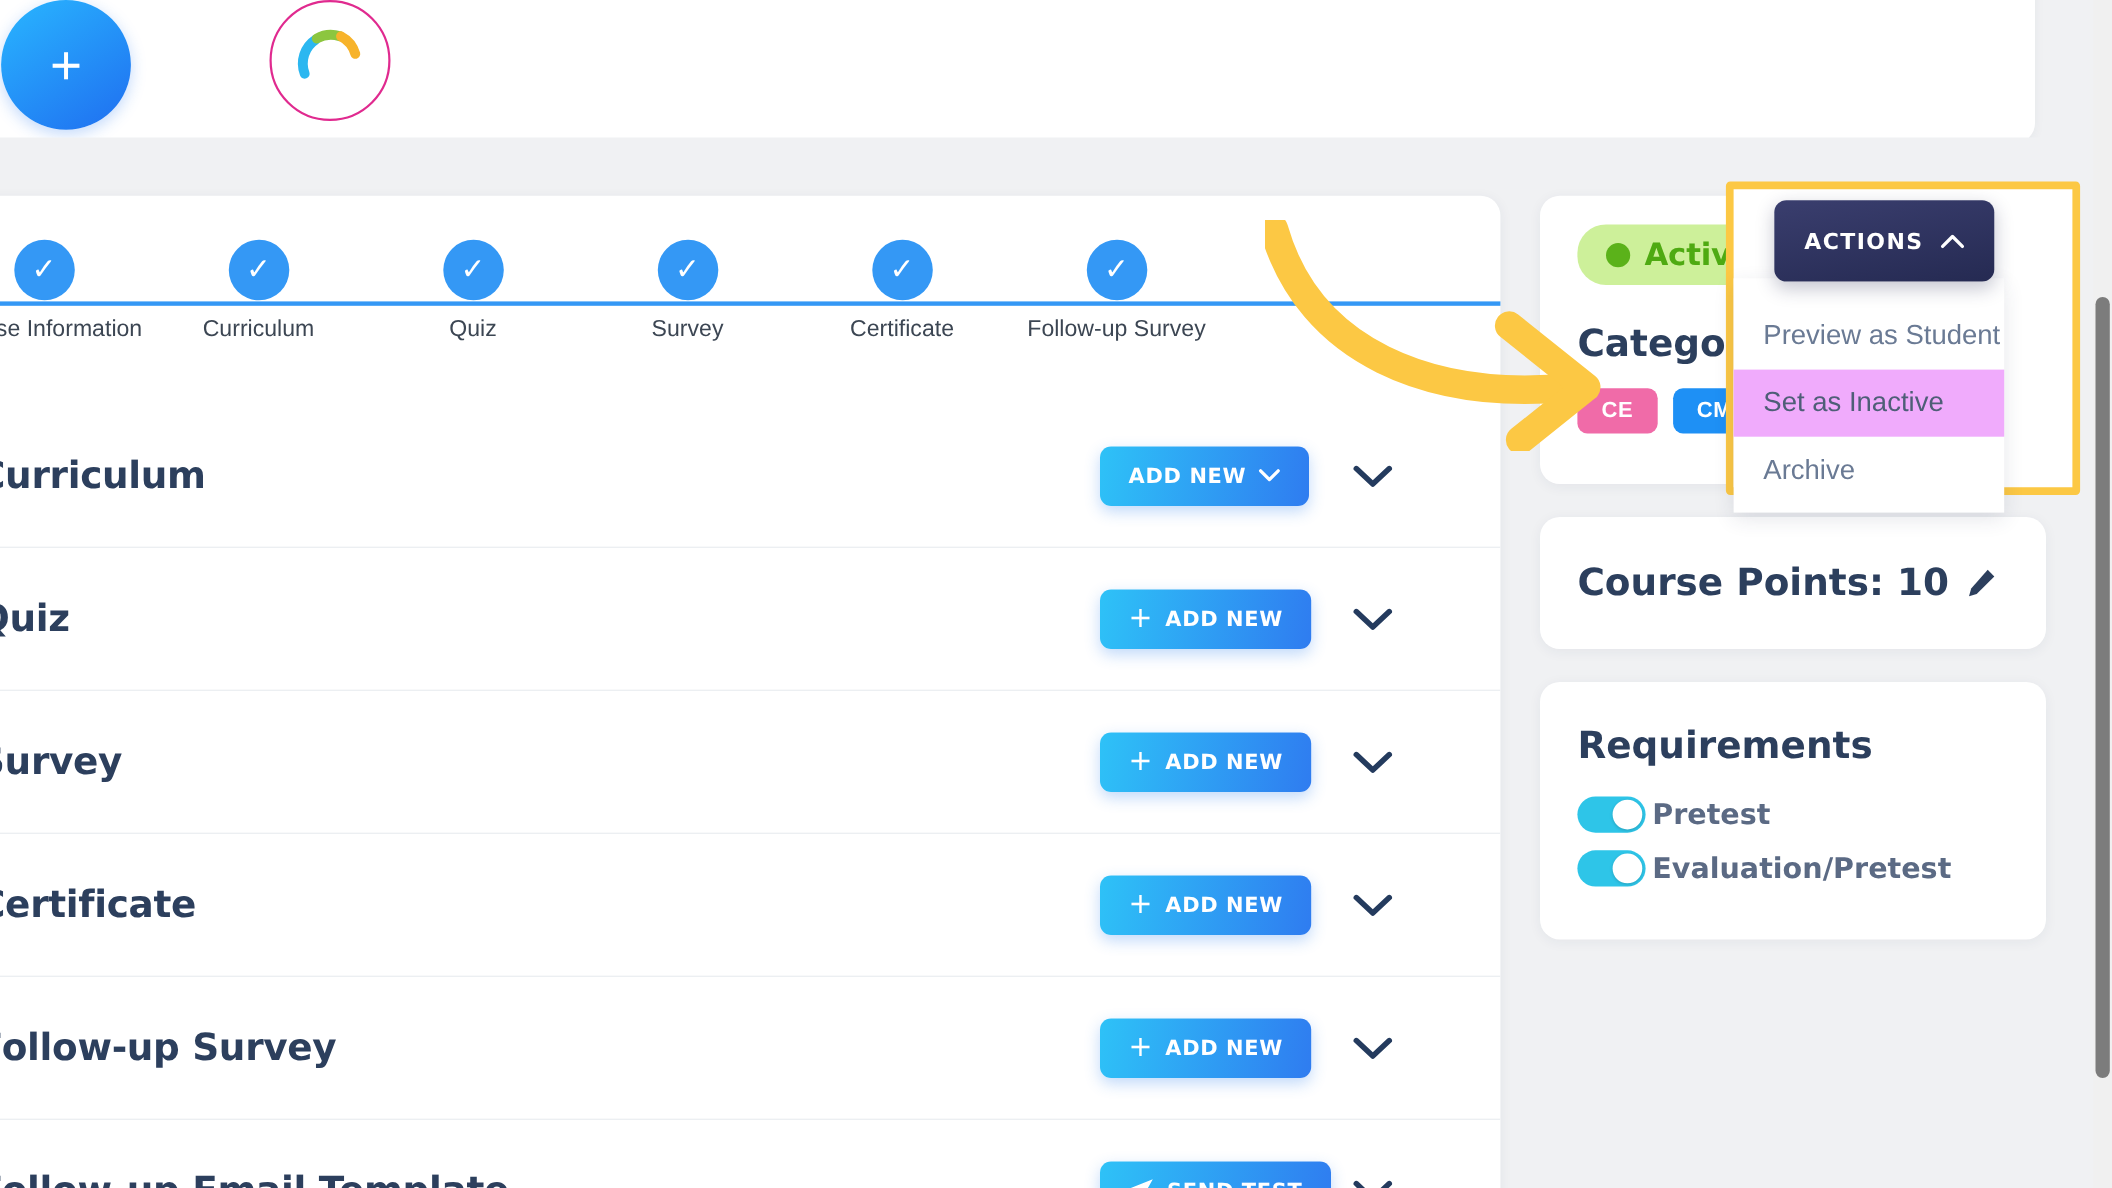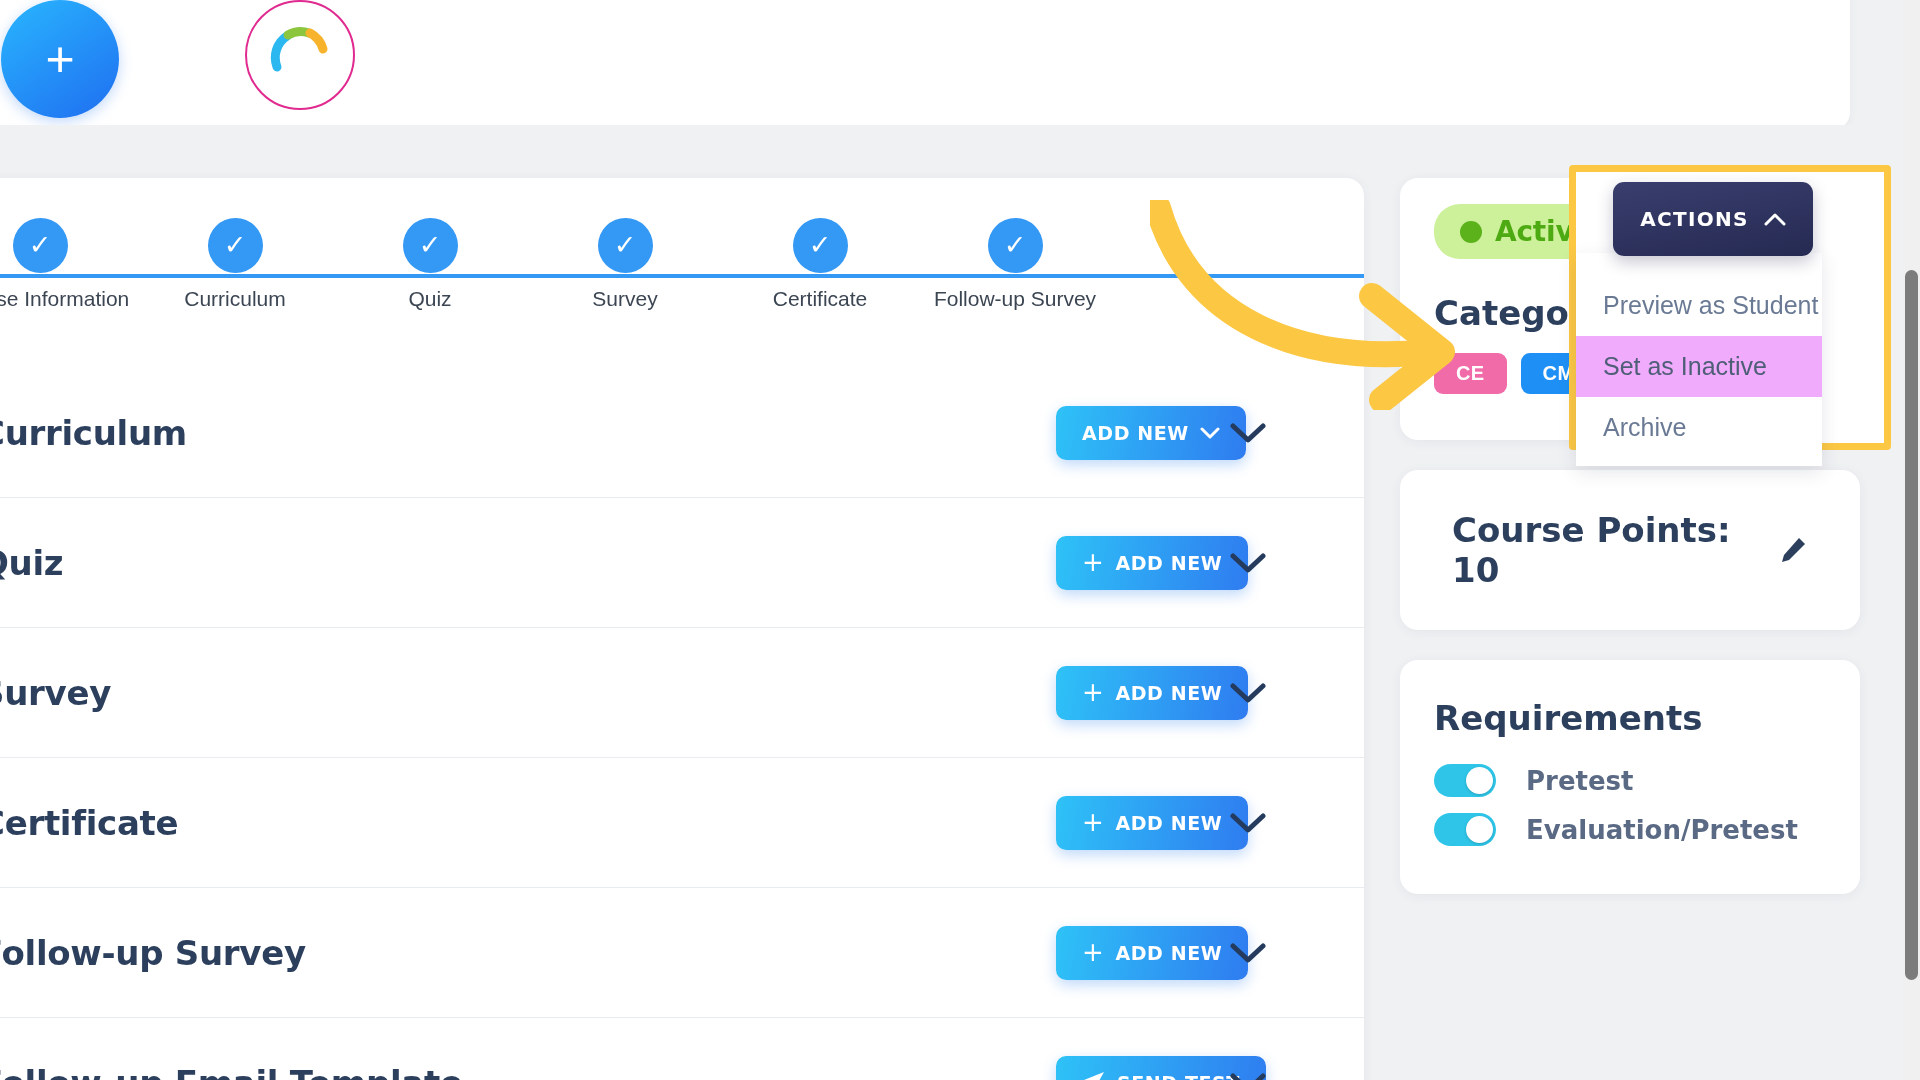--- a/index.html
+++ b/index.html
@@ -79,21 +79,21 @@
   }
   .row:last-child { border-bottom: none; }
   .row-title {
     position: absolute; left: 40px;
     font-size: 34px; font-weight: 700; color: #2c3f5d;
     letter-spacing: -.3px;
     font-family: "DejaVu Sans", sans-serif;
     white-space: nowrap;
   }
   .btn-blue {
-    position: absolute; left: 1116px;
+    position: absolute; left: 1060px;
     display: inline-flex; align-items: center; justify-content: center; gap: 11px;
     height: 54px; min-width: 188px; padding: 0 26px;
     border: none; border-radius: 10px; cursor: pointer;
     background: linear-gradient(100deg,#2ec2f7 0%,#2f7cf0 100%);
     color: #fff; font-size: 19px; font-weight: 700; letter-spacing: .6px;
     box-shadow: 0 5px 14px rgba(45,130,240,.30);
     font-family: "DejaVu Sans", sans-serif;
   }
   .btn-blue .plus { font-size: 26px; font-weight: 400; line-height: 0.8; }
   .chev-right {
@@ -125,31 +125,31 @@
     padding: 34px 34px 0 34px; font-family: "DejaVu Sans", sans-serif;
   }
   .chips { display: flex; gap: 14px; padding: 20px 34px 46px 34px; }
   .chip {
     border-radius: 9px; padding: 9px 22px;
     color: #fff; font-size: 20px; font-weight: 700; letter-spacing: .4px;
     font-family: Liberation Sans, sans-serif;
   }
 
   .points {
-    padding: 40px 52px; font-size: 34px; font-weight: 700; color: #2c3f5d;
+    padding: 40px 34px; font-size: 34px; font-weight: 700; color: #2c3f5d;
     display: flex; align-items: center; gap: 14px;
     font-family: "DejaVu Sans", sans-serif;
   }
   .pencil { cursor: pointer; display: inline-flex; }
 
   .req-title {
     font-size: 34px; font-weight: 700; color: #2c3f5d;
     padding: 38px 34px 18px 34px; font-family: "DejaVu Sans", sans-serif;
   }
-  .req-item { display: flex; align-items: center; gap: 30px; padding: 8px 34px; }
+  .req-item { display: flex; align-items: center; gap: 6px; padding: 8px 34px; }
   .toggle {
     width: 62px; height: 33px; border-radius: 19px; background: #2ec5e8;
     position: relative; flex: 0 0 auto; cursor: pointer;
   }
   .toggle .knob {
     position: absolute; right: 3px; top: 3px;
     width: 27px; height: 27px; border-radius: 50%; background: #fff;
     box-shadow: 0 1px 3px rgba(0,0,0,.18);
   }
   .req-label {

